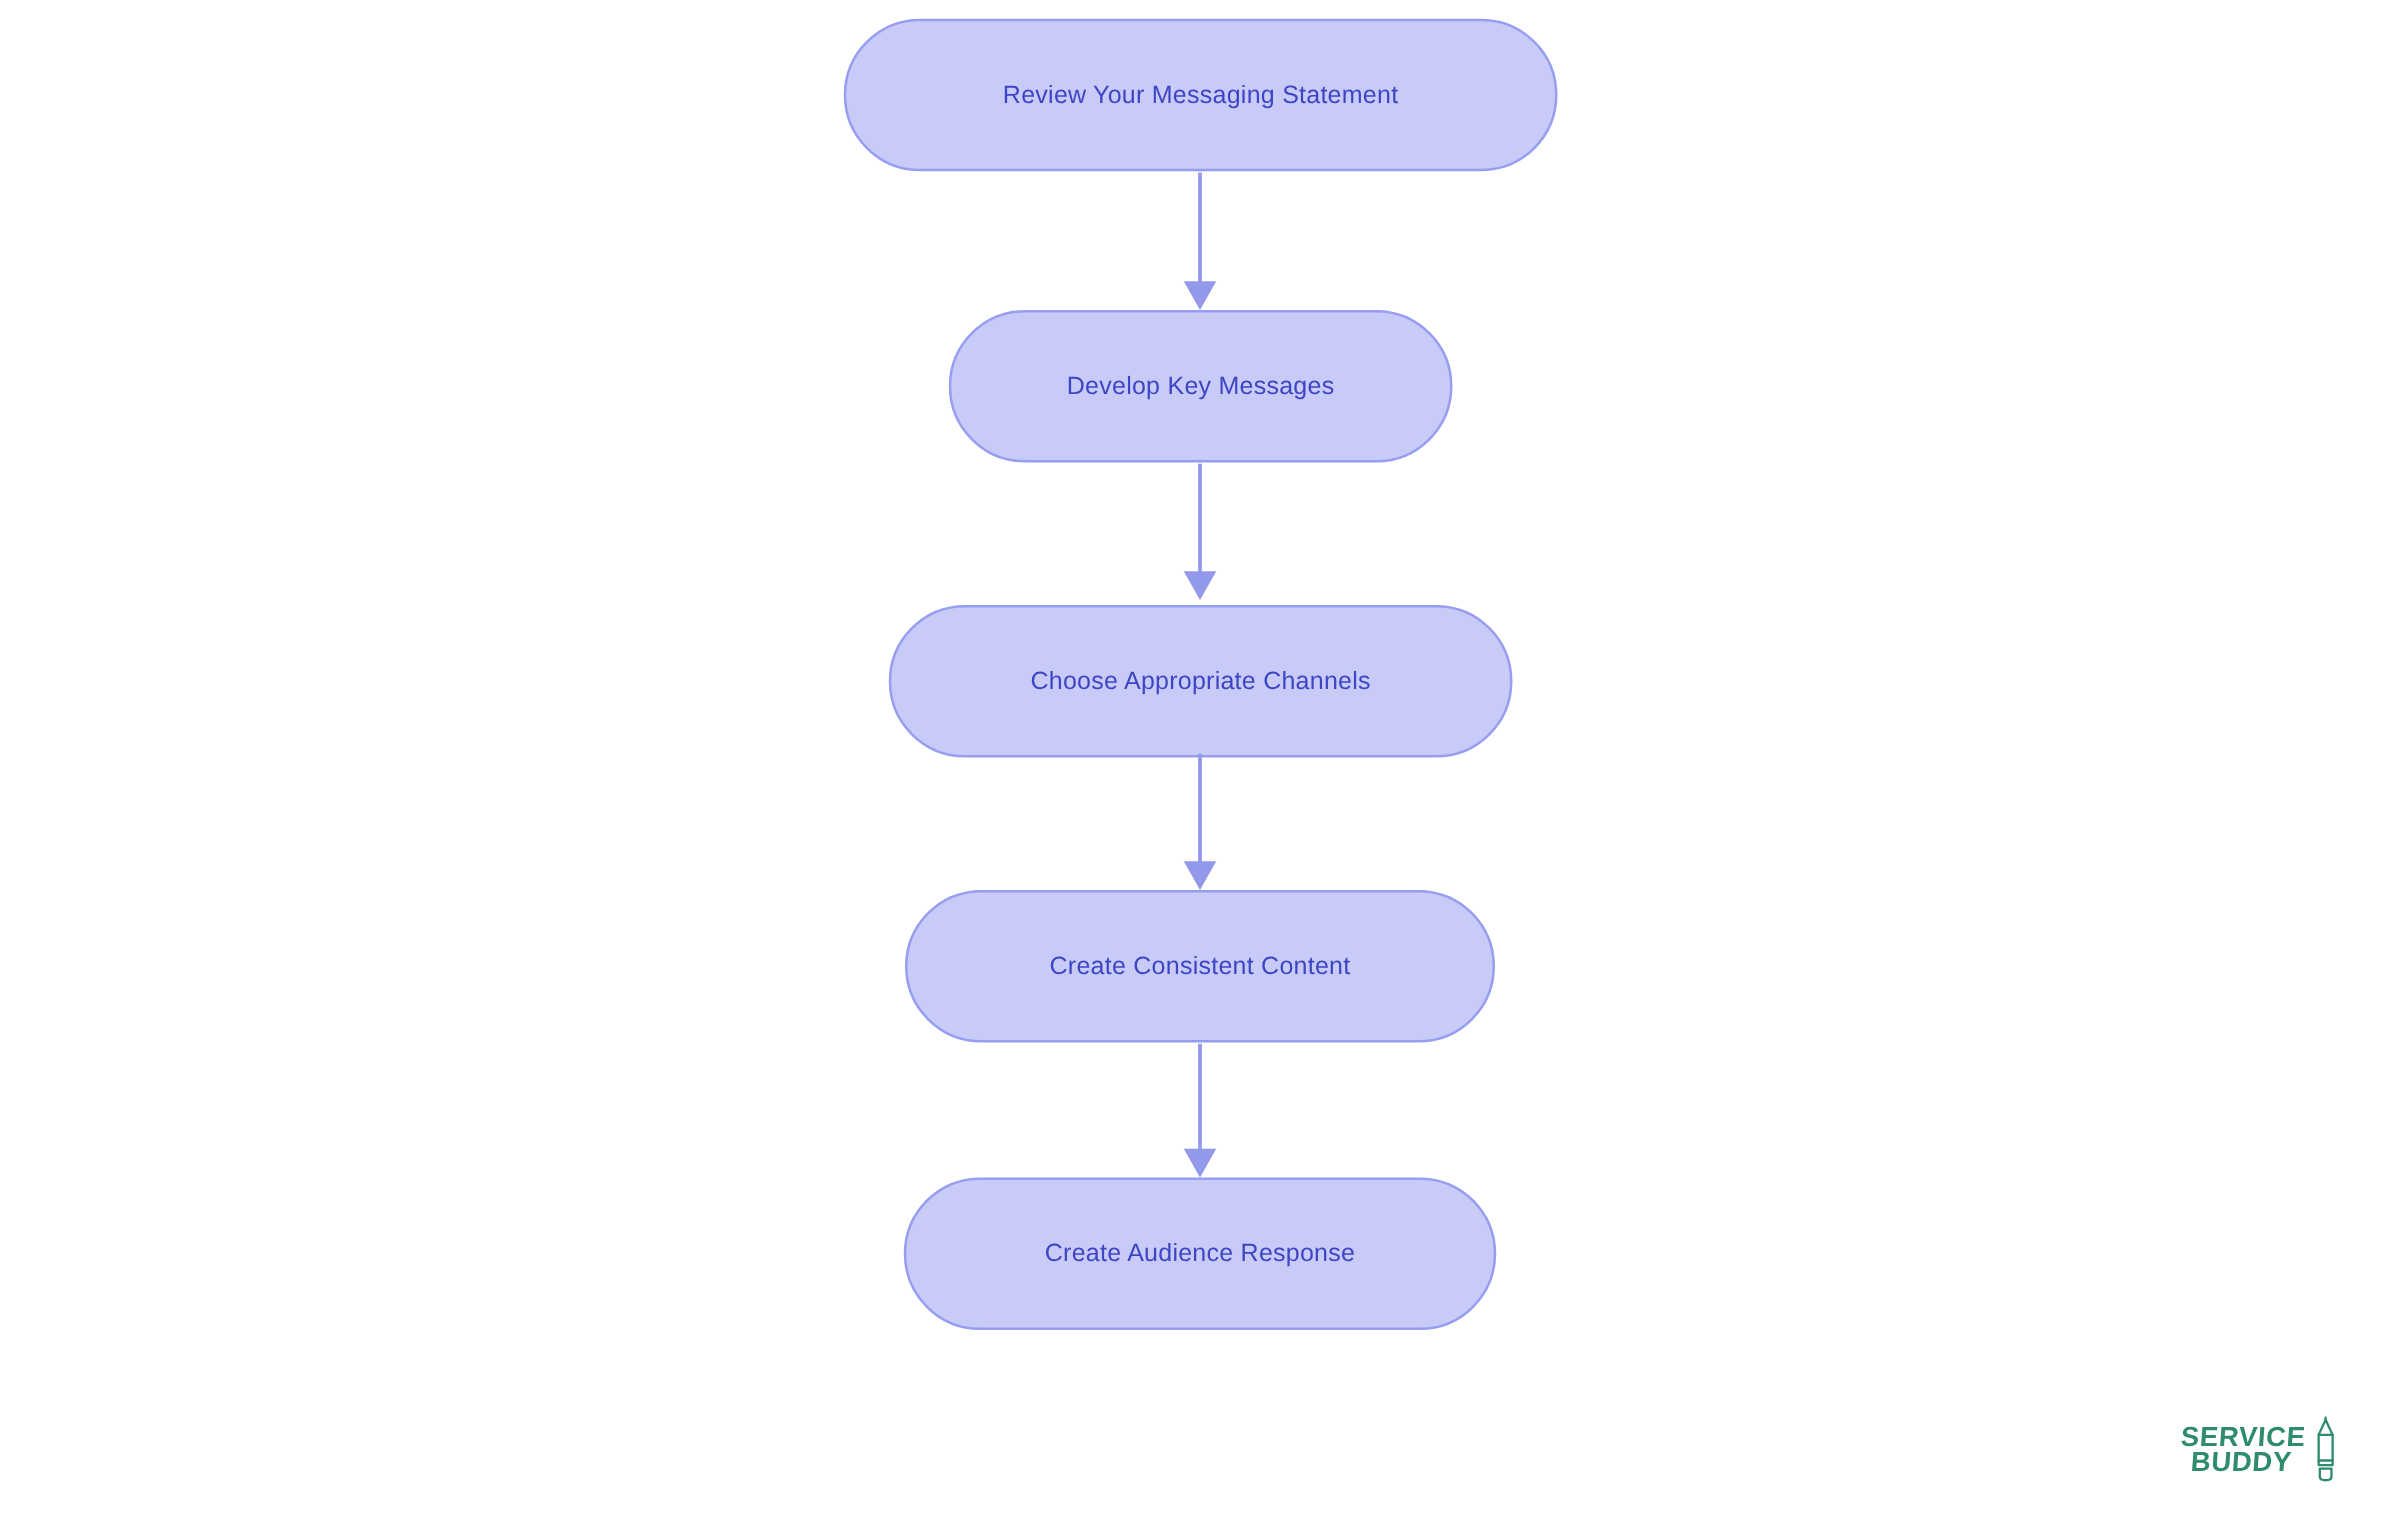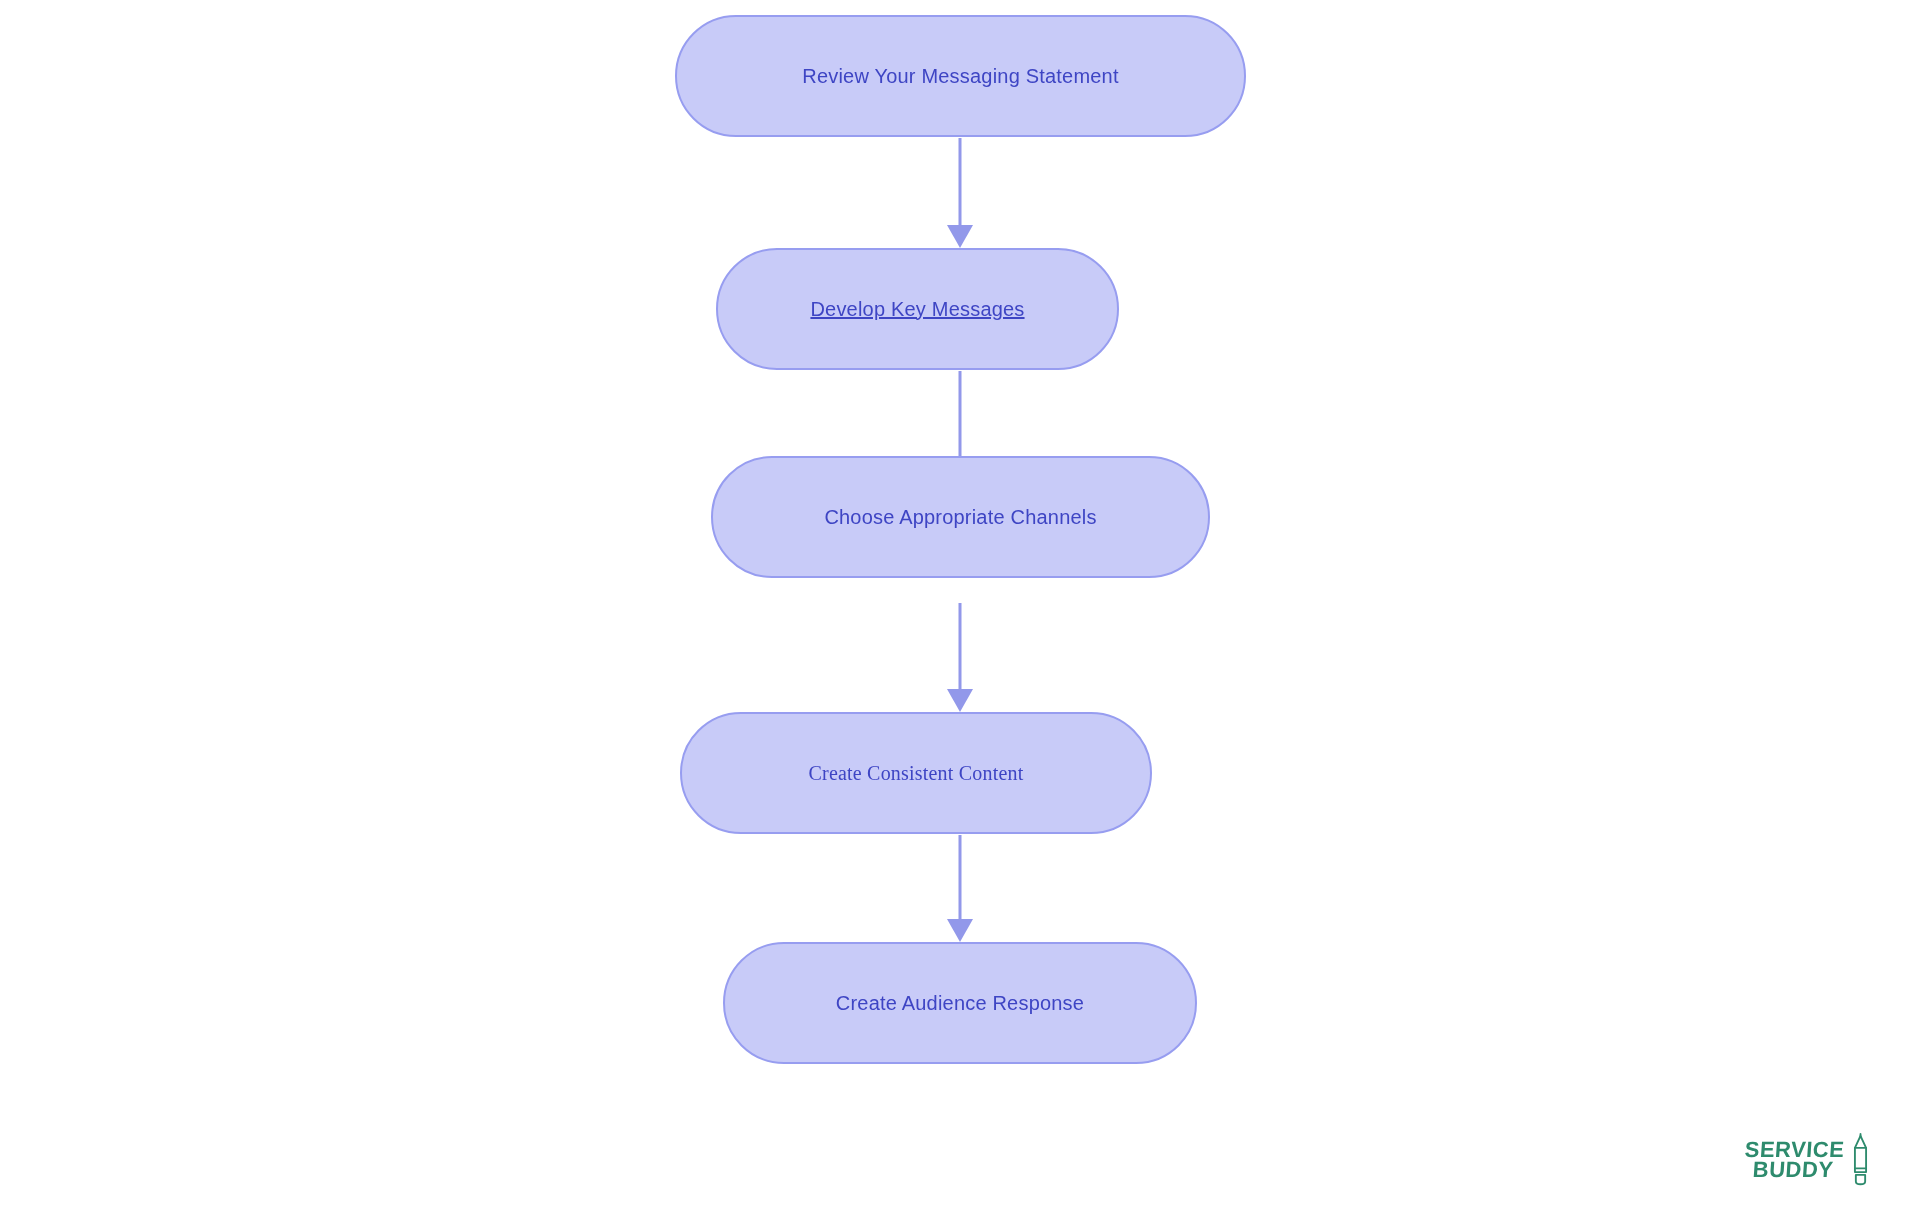--- a/index.html
+++ b/index.html
@@ -28,23 +28,23 @@
     border-radius: 61px;
     display: flex;
     align-items: center;
     justify-content: center;
     color: var(--node-text);
     font-size: 20px;
     letter-spacing: 0.2px;
     white-space: nowrap;
   }
   .n1 { left: 675px; top: 15px;  width: 571px; }
-  .n2 { left: 716px; top: 248px; width: 403px; text-decoration: underline; }
-  .n3 { left: 711px; top: 456px; width: 499px; }
-  .n4 { left: 680px; top: 712px; width: 472px; font-family: Liberation Serif, serif; }
+  .n2 { left: 759px; top: 248px; width: 403px; }
+  .n3 { left: 711px; top: 484px; width: 499px; }
+  .n4 { left: 724px; top: 712px; width: 472px; }
   .n5 { left: 723px; top: 942px; width: 474px; }
 
   .arrow { position: absolute; left: 947px; width: 26px; }
   .a1 { top: 138px; height: 110px; }
   .a2 { top: 371px; height: 109px; }
   .a3 { top: 603px; height: 109px; }
   .a4 { top: 835px; height: 107px; }
   .arrow .line {
     position: absolute;
     top: 0; bottom: 18px;

